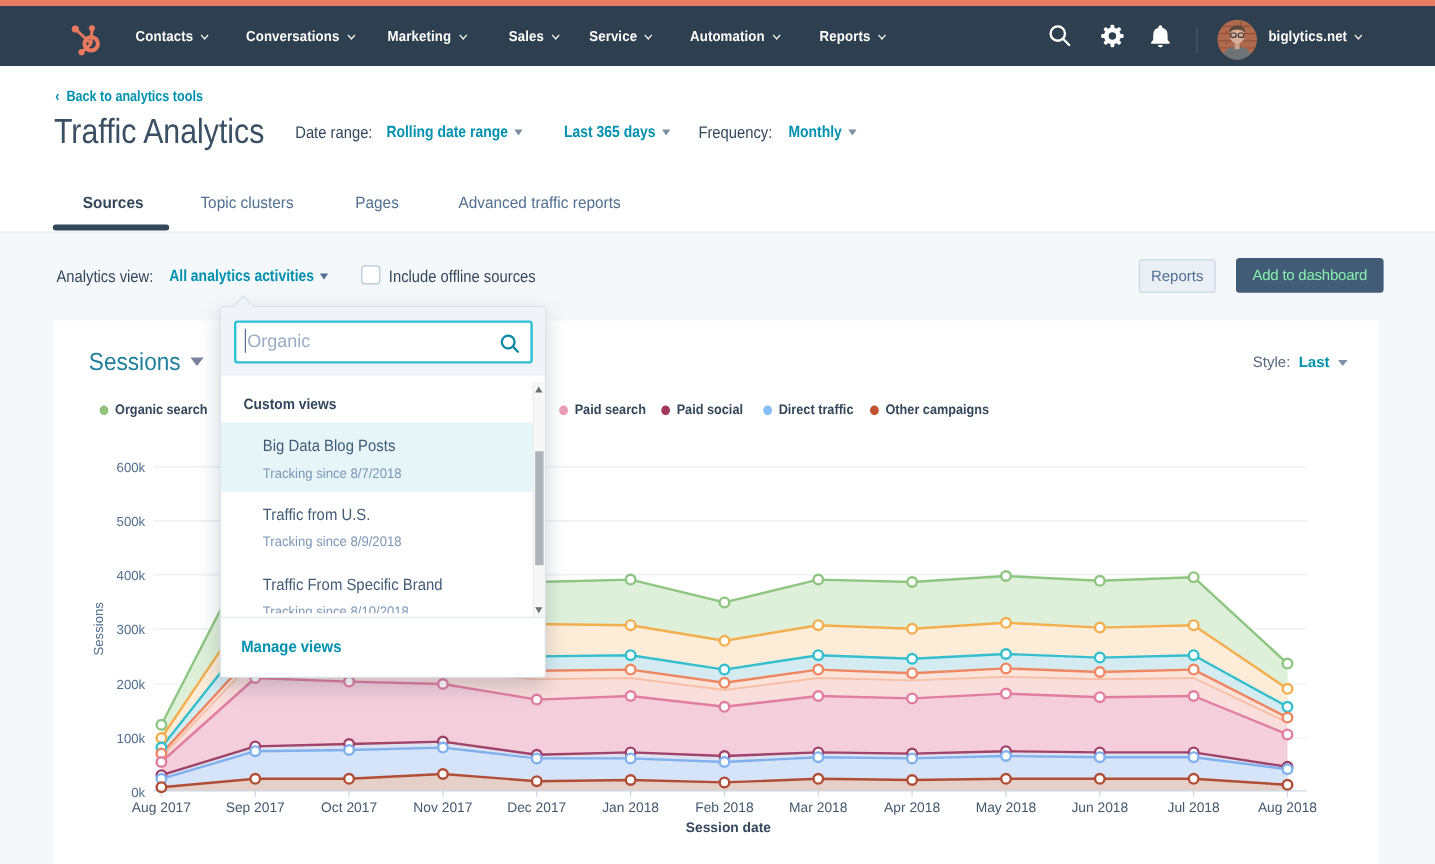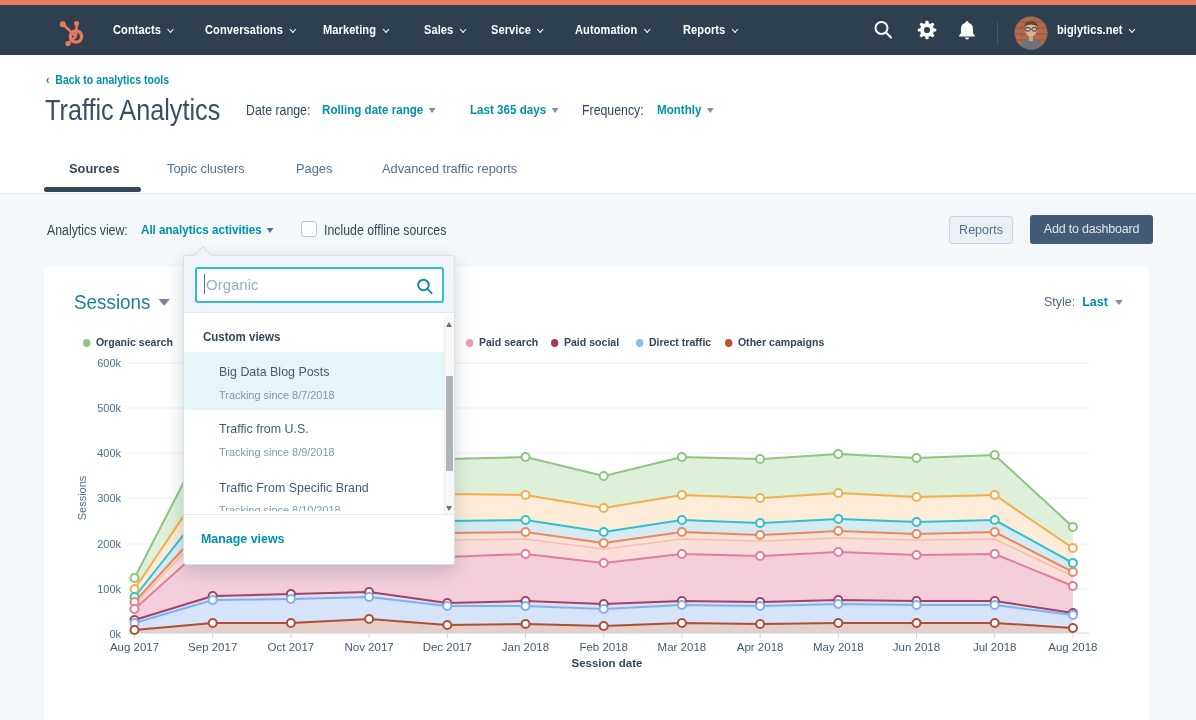--- a/index.html
+++ b/index.html
@@ -13,28 +13,28 @@
 .tcaret { display:inline-block; width:0; height:0; border-left:4px solid transparent; border-right:4px solid transparent; border-top:5px solid #516f90; margin-left:6px; vertical-align:middle; }
 #body { left:0; top:194px; width:1196px; height:526px; background:#f5f8fa; }
 #back { left:46px; top:73px; font-size:12.5px; color:#0091ae; font-weight:700; transform:scaleX(.84); transform-origin:left top; white-space:nowrap; }
 #h1 { left:45px; top:96px; font-size:29px; line-height:29px; color:#3a4f63; font-weight:400; transform:scaleX(.87); transform-origin:left top; white-space:nowrap; }
 .lbl { font-size:14px; color:#33475b; transform:scaleX(.88); transform-origin:left top; white-space:nowrap; }
 .sel { font-size:13.5px; color:#0091ae; font-weight:700; transform:scaleX(.86); transform-origin:left top; white-space:nowrap; }
 .tab { position:absolute; top:161px; font-size:13.5px; color:#516f90; font-weight:400; transform:scaleX(.95); transform-origin:left top; white-space:nowrap; }
 #tabline { left:0; top:193px; width:1196px; height:1px; background:#e3eaf0; }
 #tabul { left:44px; top:187px; width:97px; height:5px; background:#33475b; border-radius:3px; }
 #exportbtn { left:949px; top:216px; width:64px; height:28px; background:#eaf0f6; border:1px solid #cbd6e2; border-radius:3px; color:#506e91; font-size:12.5px; text-align:center; line-height:26px; }
-#addbtn { left:1030px; top:215px; width:123px; height:29px; background:#425b76; border-radius:3px; color:#e5e5e5; font-size:12.5px; text-align:center; line-height:29px; letter-spacing:-.2px; }
+#addbtn { left:1030px; top:215px; width:123px; height:29px; background:#425b76; border-radius:3px; color:#86efac; font-size:12.5px; text-align:center; line-height:29px; letter-spacing:-.2px; }
 #card { left:44px; top:267px; width:1105px; height:453px; background:#fff; border-radius:3px; }
 #sessions { left:74px; top:291px; font-size:20.5px; line-height:21px; color:#1f7f9d; font-weight:500; transform:scaleX(.92); transform-origin:left top; white-space:nowrap; }
 .scaret { display:inline-block; width:0; height:0; border-left:6px solid transparent; border-right:6px solid transparent; border-top:7px solid #7b82a0; margin-left:9px; vertical-align:middle; margin-bottom:2px; }
 #style { left:1044px; top:295px; font-size:12.5px; color:#53677e; }
 .legend { position:absolute; top:336px; font-size:11.5px; font-weight:700; color:#33475b; transform:scaleX(.92); transform-origin:left top; white-space:nowrap; }
 .dot { display:inline-block; width:8px; height:8px; border-radius:50%; margin-right:6px; vertical-align:-1px; }
-#chartwrap { left:30px; top:306px; width:1120px; height:370px; }
+#chartwrap { left:30px; top:332px; width:1120px; height:370px; }
 #panel { left:183px; top:255px; width:272px; height:310px; background:#fff; border:1px solid #d8e0e8; border-radius:3px; box-shadow:0 6px 18px rgba(45,62,80,.22); z-index:20; }
 #parrow { left:196px; top:249px; width:14px; height:14px; background:#f0f3f7; border-left:1px solid #d8e0e8; border-top:1px solid #d8e0e8; transform:rotate(45deg); z-index:21; }
 #phead { left:184px; top:256px; width:270px; height:57px; background:#f0f3f7; border-radius:3px 3px 0 0; z-index:21; border-bottom:1px solid #e3e9f0; }
 #searchbox { left:195px; top:267px; width:249px; height:36px; background:#fff; border:2px solid #2cc0d2; border-radius:3px; z-index:22; }
 #searchph { left:206px; top:276px; font-size:15px; color:#99acc2; z-index:23; }
 #cursor { left:204px; top:274px; width:1px; height:20px; background:#516f90; z-index:23; }
 .ptitle { position:absolute; font-size:13.5px; color:#425b76; z-index:22; transform:scaleX(.92); transform-origin:left top; white-space:nowrap; }
 .psub { position:absolute; font-size:11.5px; color:#7c98b6; z-index:22; transform:scaleX(.95); transform-origin:left top; white-space:nowrap; }
 #hl { left:184px; top:352px; width:260px; height:58px; background:#e5f5f8; z-index:21; }
 #cviews { left:203px; top:330px; font-size:12.5px; font-weight:700; color:#33475b; z-index:22; transform:scaleX(.92); transform-origin:left top; }

